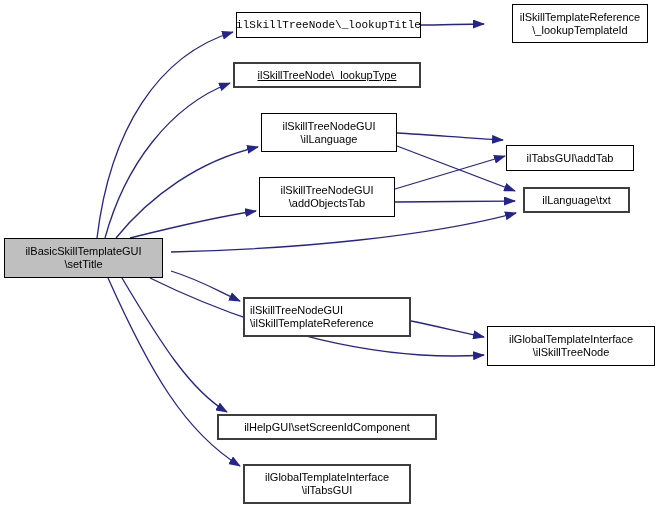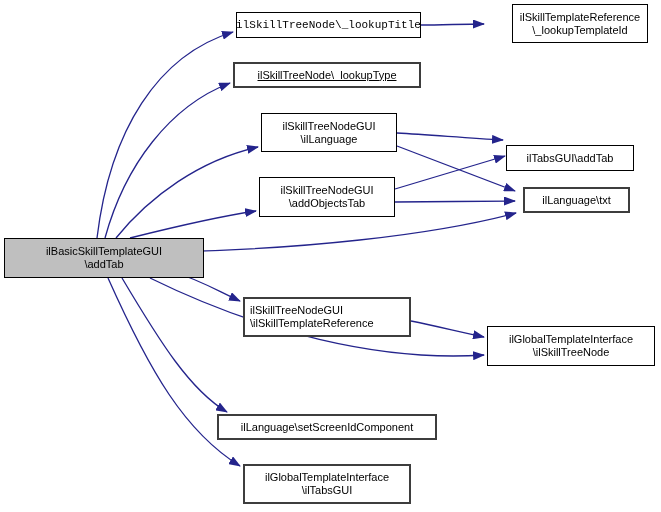--- a/index.html
+++ b/index.html
@@ -53,23 +53,23 @@
         <path d="M108,278 C150,372 185,432 240,466" fill="none" stroke="#24248c" stroke-width="1.3" marker-end="url(#arrow)"></path>
         <path d="M421,25 C442,25 463,24 484,24" fill="none" stroke="#24248c" stroke-width="1.3" marker-end="url(#arrow)"></path>
         <path d="M397,133 C432,135 467,138 503,140" fill="none" stroke="#24248c" stroke-width="1.3" marker-end="url(#arrow)"></path>
         <path d="M397,146 C436,161 475,176 515,191" fill="none" stroke="#24248c" stroke-width="1.3" marker-end="url(#arrow)"></path>
         <path d="M395,189 C432,178 469,167 505,156" fill="none" stroke="#24248c" stroke-width="1.3" marker-end="url(#arrow)"></path>
         <path d="M395,202 C435,202 475,201 515,201" fill="none" stroke="#24248c" stroke-width="1.3" marker-end="url(#arrow)"></path>
         <path d="M411,321 C436,326 460,332 484,337" fill="none" stroke="#24248c" stroke-width="1.3" marker-end="url(#arrow)"></path>
       </g>
   </svg>
   <div id="nodes-layer">
-      <div class="node highlight" style="left: 4px; top: 238px; width: 200px; height: 40px;">
+      <div class="node highlight" style="left: 4px; top: 238px; width: 159px; height: 40px;">
         <span>ilBasicSkillTemplateGUI</span>
-        <span>\addTab</span>
+        <span>\setTitle</span>
       </div>
       <div class="node" style="left: 236px; top: 12px; width: 185px; height: 26px; font-family: Liberation Mono, monospace;">
         <span>ilSkillTreeNode\_lookupTitle</span>
       </div>
       <div class="node" style="left: 512px; top: 4px; width: 136px; height: 39px;">
         <span>ilSkillTemplateReference</span>
         <span>\_lookupTemplateId</span>
       </div>
       <div class="node thick" style="left: 233px; top: 62px; width: 188px; height: 26px; text-decoration: underline;">
         <span>ilSkillTreeNode\_lookupType</span>
@@ -90,20 +90,20 @@
       </div>
       <div class="node thick align-left" style="left: 243px; top: 297px; width: 168px; height: 40px;">
         <span>ilSkillTreeNodeGUI</span>
         <span>\ilSkillTemplateReference</span>
       </div>
       <div class="node" style="left: 487px; top: 326px; width: 168px; height: 40px;">
         <span>ilGlobalTemplateInterface</span>
         <span>\ilSkillTreeNode</span>
       </div>
       <div class="node thick" style="left: 217px; top: 414px; width: 220px; height: 26px;">
-        <span>ilLanguage\setScreenIdComponent</span>
+        <span>ilHelpGUI\setScreenIdComponent</span>
       </div>
       <div class="node thick" style="left: 243px; top: 464px; width: 168px; height: 40px;">
         <span>ilGlobalTemplateInterface</span>
         <span>\ilTabsGUI</span>
       </div>
     </div>
 </div>
 
 </body></html>

